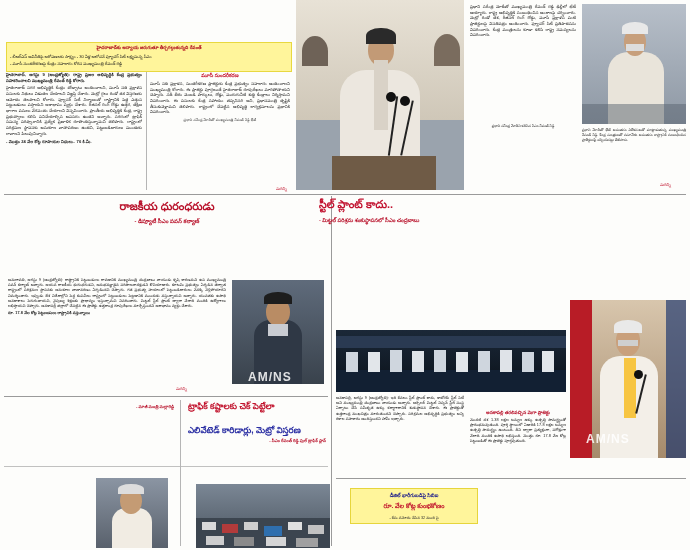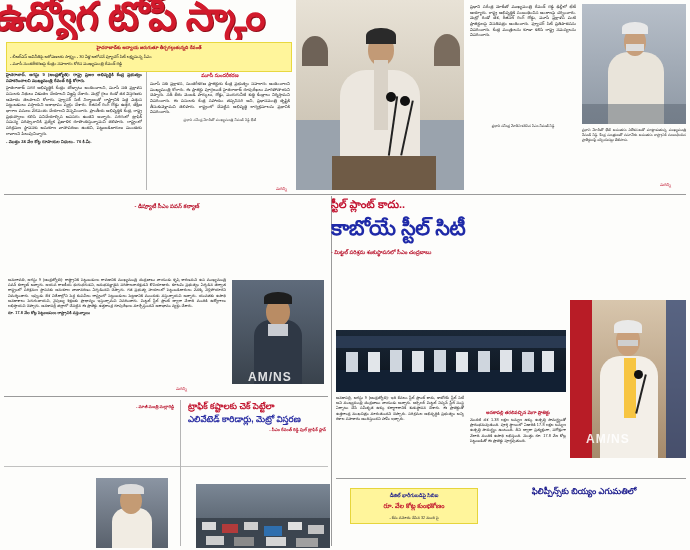--- a/index.html
+++ b/index.html
@@ -57,21 +57,21 @@
   .hr{position:absolute;background:#9a9a9a;}
   .vr{position:absolute;background:#9a9a9a;}
 
   
   .mid-left{position:absolute;left:6px;top:200px;width:322px;}
   .ml-kicker{text-align:center;font-size:11px;color:#b8112a;font-weight:bold;}
   .ml-head{text-align:center;font-size:17px;color:#2b2fa3;font-weight:bold;margin-top:2px;letter-spacing:-.3px;}
   .ml-sub{text-align:center;font-size:5.6px;color:#b8112a;font-weight:bold;margin-top:3px;}
 
   
-  .mid-right{position:absolute;left:331px;top:198px;width:350px;}
+  .mid-right{position:absolute;left:319px;top:198px;width:350px;}
   .mr-kick{font-size:11px;color:#c21330;font-weight:bold;}
   .mr-head{font-size:21px;color:#1f2aa8;font-weight:bold;margin-top:3px;letter-spacing:-.4px;}
   .mr-sub{font-size:5.4px;color:#b8112a;font-weight:bold;margin-top:4px;}
 
   
   .bl-box{position:absolute;}
   .bl-head{font-size:8.6px;color:#c1122c;font-weight:bold;line-height:1.15;}
   .bl-head2{font-size:8.6px;color:#2b2fa3;font-weight:bold;line-height:1.15;}
   .bl-sub{font-size:4.2px;color:#b8112a;font-weight:bold;text-align:right;margin-top:2px;}
 
@@ -86,23 +86,20 @@
   .br-h{font-size:18px;color:#c1122c;font-weight:bold;text-align:center;margin-top:1px;}
   .arrow{position:absolute;font-size:4px;color:#c1122c;}
   .smallcap{position:absolute;font-size:3.5px;color:#2b2b2b;text-align:center;}
   .col-rule{position:absolute;width:1px;background:#b5b5b5;}
 </style>
 </head>
 <body>
 
 <div class="page">
 
-  <div class="masthead">
-    <div class="mh-text">ఉద్యోగ టోపీ స్కాం</div>
-  </div>
 
   <div class="yellowbox">
     <div class="l1">హైదరాబాద్‌కు అన్యాయ జరుగుతూ తీర్చగల్గుతున్నది రేవంత్</div>
     <div class="l2">- బీఆర్ఎస్ అవినీతిపై ఆరోపణలకు సాక్ష్యం - 30 ఏళ్ల ఆలోచనే ఫ్యూచర్ సిటీ లక్ష్యమన్న సీఎం</div>
     <div class="l3">- మూసీ సుందరీకరణపై కేంద్రం సహకారం కోరిన ముఖ్యమంత్రి రేవంత్ రెడ్డి</div>
   </div>
 
   <div class="tl-art">
     <div class="lead tt" style="font-size:4.1px;">హైదరాబాద్, ఆగస్టు 9 (ఆంధ్రజ్యోతి): రాష్ట్ర ప్రజల అభివృద్ధికి కేంద్ర ప్రభుత్వం సహకరించాలని ముఖ్యమంత్రి రేవంత్ రెడ్డి కోరారు.</div>
     <div class="tt" style="margin-top:2px;">హైదరాబాద్ నగర అభివృద్ధికి కేంద్రం తోడ్పాటు అందించాలని, మూసీ నది ప్రక్షాళన పనులకు నిధులు విడుదల చేయాలని విజ్ఞప్తి చేశారు. మెట్రో రైలు రెండో దశ విస్తరణకు ఆమోదం తెలపాలని కోరారు. ఫ్యూచర్ సిటీ నిర్మాణంతో రాష్ట్రానికి పెద్ద ఎత్తున పెట్టుబడులు వస్తాయని ఆశాభావం వ్యక్తం చేశారు. రీజినల్ రింగ్ రోడ్డు ఉత్తర, దక్షిణ భాగాల పనులు వేగవంతం చేయాలని విన్నవించారు. ప్రాంతీయ అభివృద్ధికి కేంద్ర, రాష్ట్ర ప్రభుత్వాలు కలిసి పనిచేయాల్సిన అవసరం ఉందని అన్నారు. నగరంలో ట్రాఫిక్ సమస్య పరిష్కారానికి ప్రత్యేక ప్రణాళిక రూపొందిస్తున్నామని తెలిపారు. రాష్ట్రంలో పరిశ్రమల స్థాపనకు అనుకూల వాతావరణం ఉందని, పెట్టుబడిదారులు ముందుకు రావాలని పిలుపునిచ్చారు.</div>
@@ -152,41 +149,41 @@
     <div class="tt">ప్రధాని నరేంద్ర మోదీతో ముఖ్యమంత్రి రేవంత్ రెడ్డి ఢిల్లీలో భేటీ అయ్యారు. రాష్ట్ర అభివృద్ధికి సంబంధించిన అంశాలపై చర్చించారు. మెట్రో రెండో దశ, రీజినల్ రింగ్ రోడ్డు, మూసీ ప్రక్షాళన వంటి ప్రాజెక్టులపై వినతిపత్రం అందించారు. ఫ్యూచర్ సిటీ ప్రతిపాదనను వివరించారు. కేంద్ర మంత్రులను కూడా కలిసి రాష్ట్ర సమస్యలను వివరించారు.</div>
   </div>
   <div class="smallcap" style="left:470px;top:124px;width:106px;">ప్రధాని నరేంద్ర మోదీని కలిసిన సీఎం రేవంత్ రెడ్డి</div>
   <div class="smallcap" style="left:582px;top:128px;width:104px;text-align:justify;">ప్రధాని మోదీతో భేటీ అనంతరం విలేకరులతో మాట్లాడుతున్న ముఖ్యమంత్రి రేవంత్ రెడ్డి. కేంద్ర మంత్రులతో సమావేశం అనంతరం రాష్ట్రానికి సంబంధించిన ప్రాజెక్టులపై చర్చించినట్టు తెలిపారు.</div>
   <div class="arrow" style="left:660px;top:182px;">మరిన్ని</div>
 
   <div class="hr" style="left:4px;top:194px;width:682px;height:1px;"></div>
   <div class="vr" style="left:331px;top:196px;width:1px;height:350px;"></div>
 
   <div class="mid-left">
+    <div class="ml-kicker">రాజకీయ ధురంధరుడు</div>
     <div class="ml-sub">- డిప్యూటీ సీఎం పవన్ కల్యాణ్</div>
   </div>
 
   <div style="position:absolute;left:8px;top:278px;width:218px;">
     <div class="tt sm">అమరావతి, ఆగస్టు 9 (ఆంధ్రజ్యోతి): రాష్ట్రానికి పెట్టుబడులు రావడానికి ముఖ్యమంత్రి చంద్రబాబు నాయుడు కృషి కారణమని ఉప ముఖ్యమంత్రి పవన్ కల్యాణ్ అన్నారు. ఆయన రాజకీయ ధురంధరుడని, అనుభవజ్ఞుడైన పరిపాలనాదక్షుడని కొనియాడారు. కూటమి ప్రభుత్వం ఏర్పడిన తర్వాత రాష్ట్రంలో పరిశ్రమల స్థాపనకు అనుకూల వాతావరణం ఏర్పడిందని చెప్పారు. గత ప్రభుత్వ హయాంలో పెట్టుబడిదారులు వెనక్కి వెళ్లిపోయారని విమర్శించారు. ఇప్పుడు దేశ విదేశాల్లోని పెద్ద కంపెనీలు రాష్ట్రంలో పెట్టుబడులు పెట్టడానికి ముందుకు వస్తున్నాయని అన్నారు. యువతకు ఉపాధి అవకాశాలు పెరుగుతాయని, నైపుణ్య శిక్షణకు ప్రాధాన్యం ఇస్తున్నామని వివరించారు. మిట్టల్ స్టీల్ ప్లాంట్ ద్వారా వేలాది మందికి ఉద్యోగాలు లభిస్తాయని చెప్పారు. అనకాపల్లి జిల్లాలో చేపట్టిన ఈ ప్రాజెక్టు ఉత్తరాంధ్ర రూపురేఖలు మార్చేస్తుందని ఆశాభావం వ్యక్తం చేశారు.</div>
     <div class="tt sm" style="font-weight:bold;margin-top:2px;">రూ. 17.8 వేల కోట్ల పెట్టుబడులు రాష్ట్రానికి వస్తున్నాయి</div>
   </div>
 
   <div class="img" id="photo-cbn-small">
     <div class="ph-fig" style="left:0;top:0;width:92px;height:104px;background:linear-gradient(#5f6b7b,#39424c);"></div>
     <div class="ph-fig" style="left:22px;top:40px;width:48px;height:64px;background:#2f3845;border-radius:16px 16px 0 0;"></div>
     <div class="ph-fig" style="left:34px;top:18px;width:24px;height:28px;border-radius:48%;background:#b98c64;"></div>
     <div class="ph-fig" style="left:32px;top:12px;width:28px;height:12px;border-radius:48% 48% 0 0;background:#1d1d1d;"></div>
     <div class="ph-fig" style="left:36px;top:44px;width:20px;height:12px;background:#c9ccd2;"></div>
   </div>
   <div class="wm" style="left:248px;top:370px;font-size:12px;">AM/NS</div>
   <div class="arrow" style="left:176px;top:386px;">మరిన్ని</div>
 
   <div class="mid-right">
     <div class="mr-kick">స్టీల్ ప్లాంట్ కాదు..</div>
-    <div class="mr-head">కాబోయే స్టీల్ సిటీ</div>
     <div class="mr-sub">- మిట్టల్ పరిశ్రమ శంకుస్థాపనలో సీఎం చంద్రబాబు</div>
   </div>
 
   <div class="img" id="photo-dais">
     <div class="ph-fig" style="left:0;top:0;width:230px;height:62px;background:linear-gradient(#1b2838,#0a1118);"></div>
     <div class="ph-fig" style="left:0;top:6px;width:230px;height:12px;background:#2a3a52;"></div>
     <div class="ph-fig" style="left:0;top:40px;width:230px;height:22px;background:#122033;"></div>
     <div class="ph-fig" style="left:10px;top:22px;width:12px;height:20px;background:#cfd6de;"></div>
     <div class="ph-fig" style="left:32px;top:22px;width:12px;height:20px;background:#e2e6ea;"></div>
     <div class="ph-fig" style="left:54px;top:20px;width:12px;height:22px;background:#cfd6de;"></div>
@@ -232,21 +229,21 @@
 
   <div class="img" id="photo-elder">
     <div class="ph-fig" style="left:0;top:0;width:72px;height:70px;background:linear-gradient(#8b95a3,#59616c);"></div>
     <div class="ph-fig" style="left:16px;top:30px;width:40px;height:40px;background:#f1ece3;border-radius:14px 14px 0 0;"></div>
     <div class="ph-fig" style="left:24px;top:10px;width:22px;height:26px;border-radius:48%;background:#c49b74;"></div>
     <div class="ph-fig" style="left:22px;top:6px;width:26px;height:10px;border-radius:48% 48% 0 0;background:#ddd;"></div>
   </div>
 
   <div class="bl-box" style="left:188px;top:402px;width:138px;">
     <div class="bl-head">ట్రాఫిక్ కష్టాలకు చెక్ పెట్టేలా</div>
-    <div class="bl-head2" style="margin-top:3px;">ఎలివేటెడ్ కారిడార్లు, మెట్రో విస్తరణ</div>
+    <div class="bl-head2" style="margin-top:14px;">ఎలివేటెడ్ కారిడార్లు, మెట్రో విస్తరణ</div>
     <div class="bl-sub">- సీఎం రేవంత్ రెడ్డి ఫుల్ ట్రాఫిక్ ప్లాన్</div>
   </div>
 
   <div class="img" id="photo-traffic">
     <div class="ph-fig" style="left:0;top:0;width:134px;height:64px;background:linear-gradient(#7b8795,#48525d);"></div>
     <div class="ph-fig" style="left:0;top:34px;width:134px;height:30px;background:#3c454f;"></div>
     <div class="ph-fig" style="left:6px;top:38px;width:14px;height:8px;background:#d9d9d9;"></div>
     <div class="ph-fig" style="left:26px;top:40px;width:16px;height:9px;background:#b23b3b;"></div>
     <div class="ph-fig" style="left:48px;top:38px;width:14px;height:8px;background:#cfcfcf;"></div>
     <div class="ph-fig" style="left:68px;top:42px;width:18px;height:10px;background:#2f6fae;"></div>
@@ -258,16 +255,15 @@
     <div class="ph-fig" style="left:100px;top:54px;width:22px;height:9px;background:#a0a0a0;"></div>
   </div>
 
   <div class="ybox2">
     <div class="a">డీజిల్ భారీగుబడిపై సిబిఐ</div>
     <div class="b">రూ. వేల కోట్ల కుంభకోణం</div>
     <div class="c">- కేసు నమోదు చేసిన 32 మంది పై</div>
   </div>
 
   <div class="br-box">
-    <div class="br-k">ఫిలిప్పీన్స్‌కు బియ్యం ఎగుమతిలో</div>
   </div>
 
 </div>
 
 </body></html>

